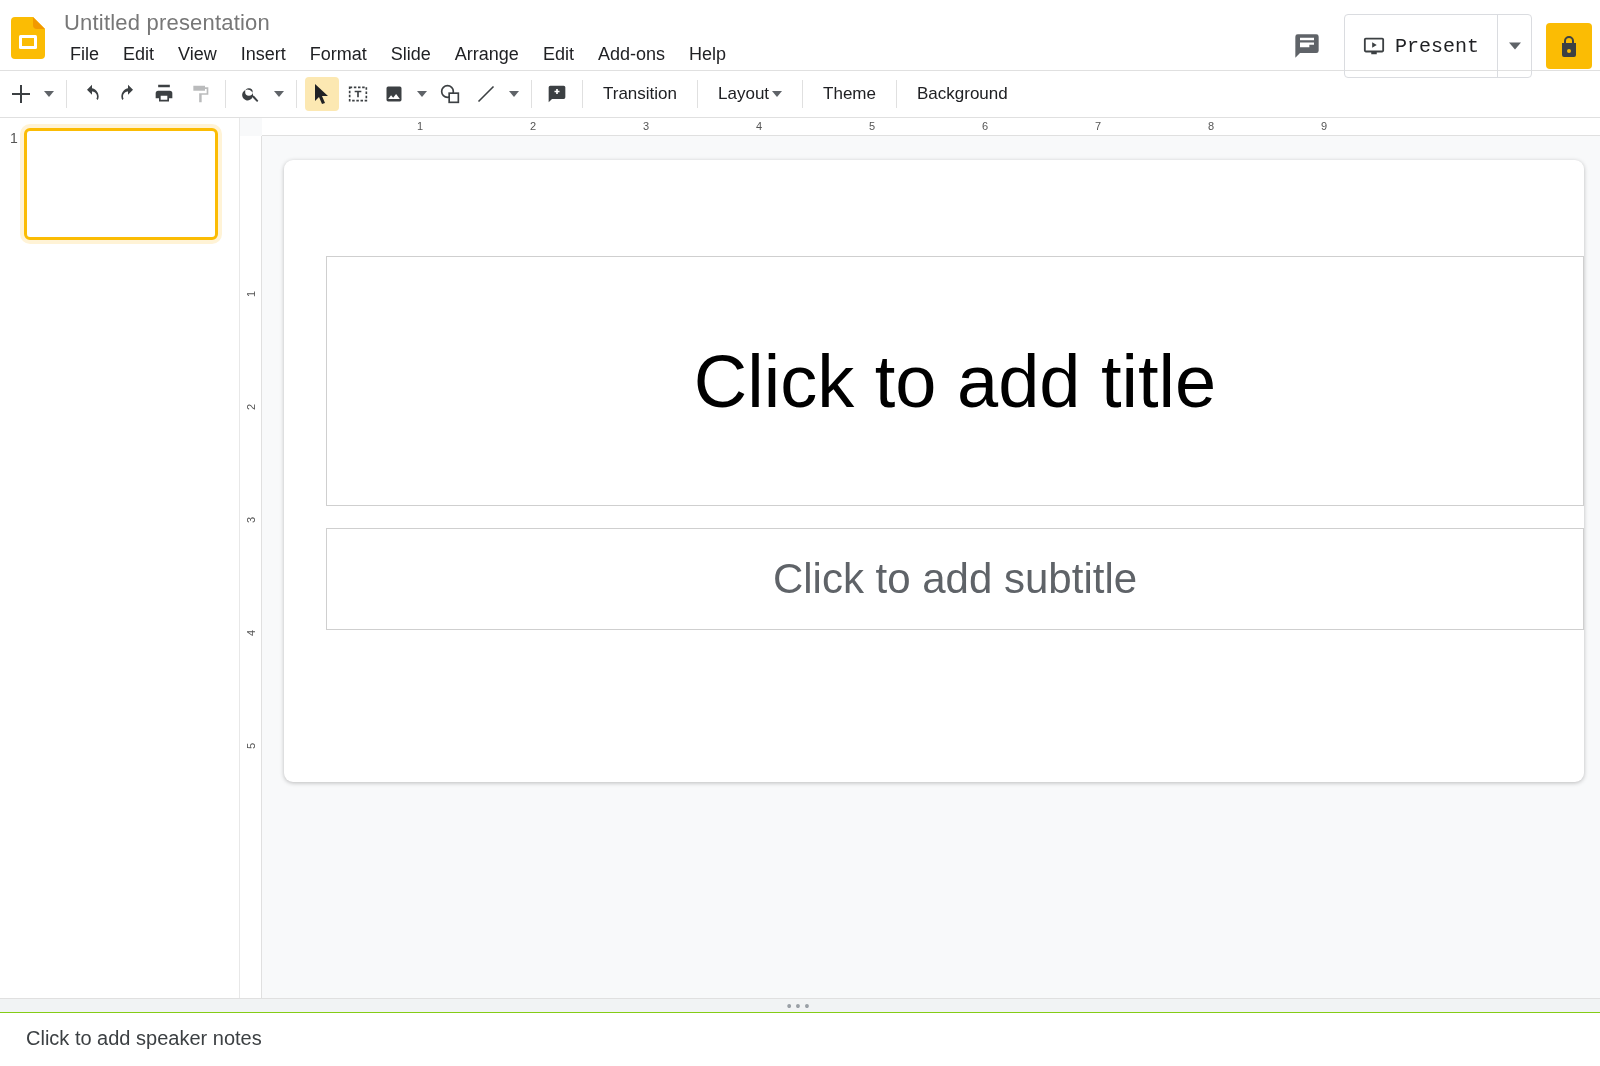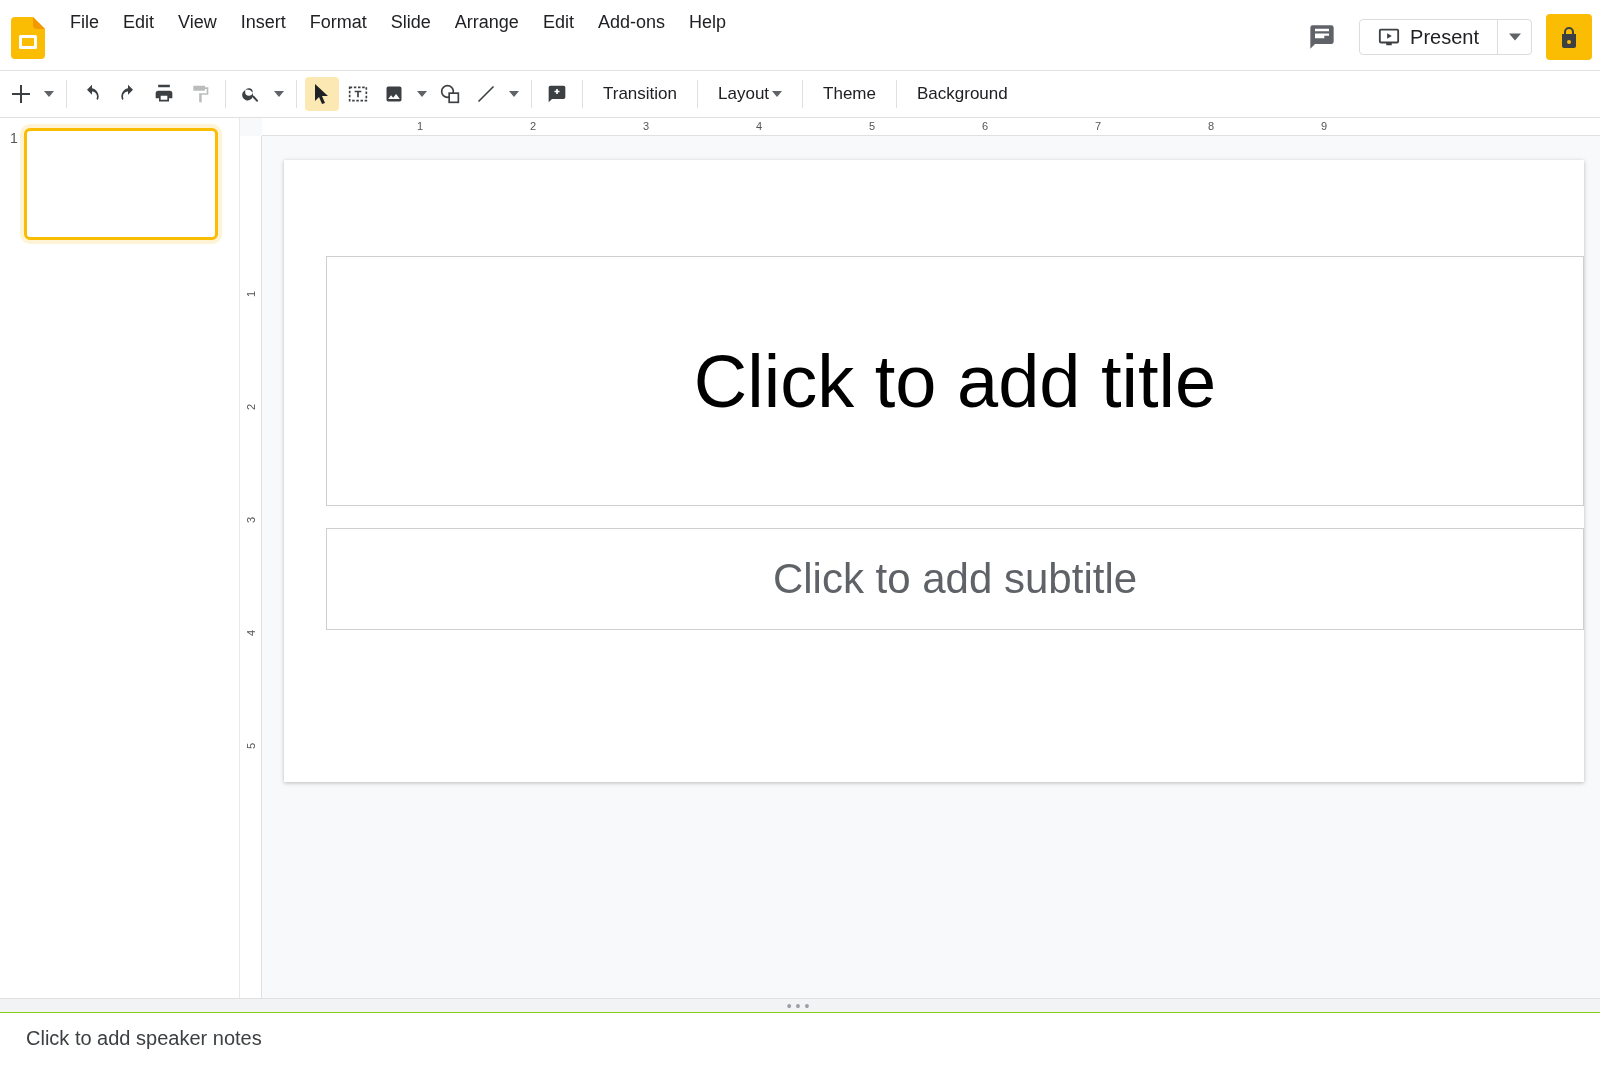--- a/index.html
+++ b/index.html
@@ -58,23 +58,24 @@
   .comment-btn {
     width:46px; height:46px;
     border-radius:50%;
     display:flex; align-items:center; justify-content:center;
     cursor:pointer;
   }
   .present-group {
     display:flex;
     border:1px solid #dadce0;
     border-radius:4px;
-    height:36px;
+    height:64px;
     align-items:stretch;
     overflow:hidden;
+    font-family:Liberation Mono, monospace;
   }
   .present-btn {
     display:flex; align-items:center; gap:10px;
     padding:0 18px;
     font-size:20px; font-weight:500;
     cursor:pointer;
   }
   .present-drop {
     border-left:1px solid #dadce0;
     width:34px;
@@ -160,20 +161,21 @@
     background:#fff;border-bottom:1px solid #e0e0e0;
     font-size:11px;color:#555;
   }
   .hruler .tick{position:absolute;top:2px;transform:translateX(-50%);}
   .slide{
     position:absolute;
     left:44px; top:42px;
     width:1300px; height:622px;
     background:#fff;
     box-shadow:0 1px 4px rgba(0,0,0,.25);
+    border-radius:9px;
   }
   .title-box{
     position:absolute;
     left:42px; top:96px;
     right:0px; height:250px;
     border:1px solid #cfcfcf;
     display:flex;align-items:center;justify-content:center;
     font-size:74px;color:#000;
     cursor:text;
   }
@@ -210,20 +212,21 @@
 <div class="header">
   <div class="app-logo">
     <svg width="34" height="42" viewBox="0 0 34 42">
       <path d="M4 0h18l12 12v26a4 4 0 0 1-4 4H4a4 4 0 0 1-4-4V4a4 4 0 0 1 4-4z" fill="#fbbc04"></path>
       <path d="M22 0l12 12H26a4 4 0 0 1-4-4V0z" fill="#f29900"></path>
       <rect x="8" y="18" width="18" height="14" rx="1.5" fill="#fff"></rect>
       <rect x="11" y="21" width="12" height="8" fill="#fbbc04"></rect>
     </svg>
   </div>
   <div class="title-menubar">
+    <div class="doc-title">Untitled presentation</div>
     <div class="menubar">
       <div>File</div>
       <div>Edit</div>
       <div>View</div>
       <div>Insert</div>
       <div>Format</div>
       <div>Slide</div>
       <div>Arrange</div>
       <div>Edit</div>
       <div>Add-ons</div>

